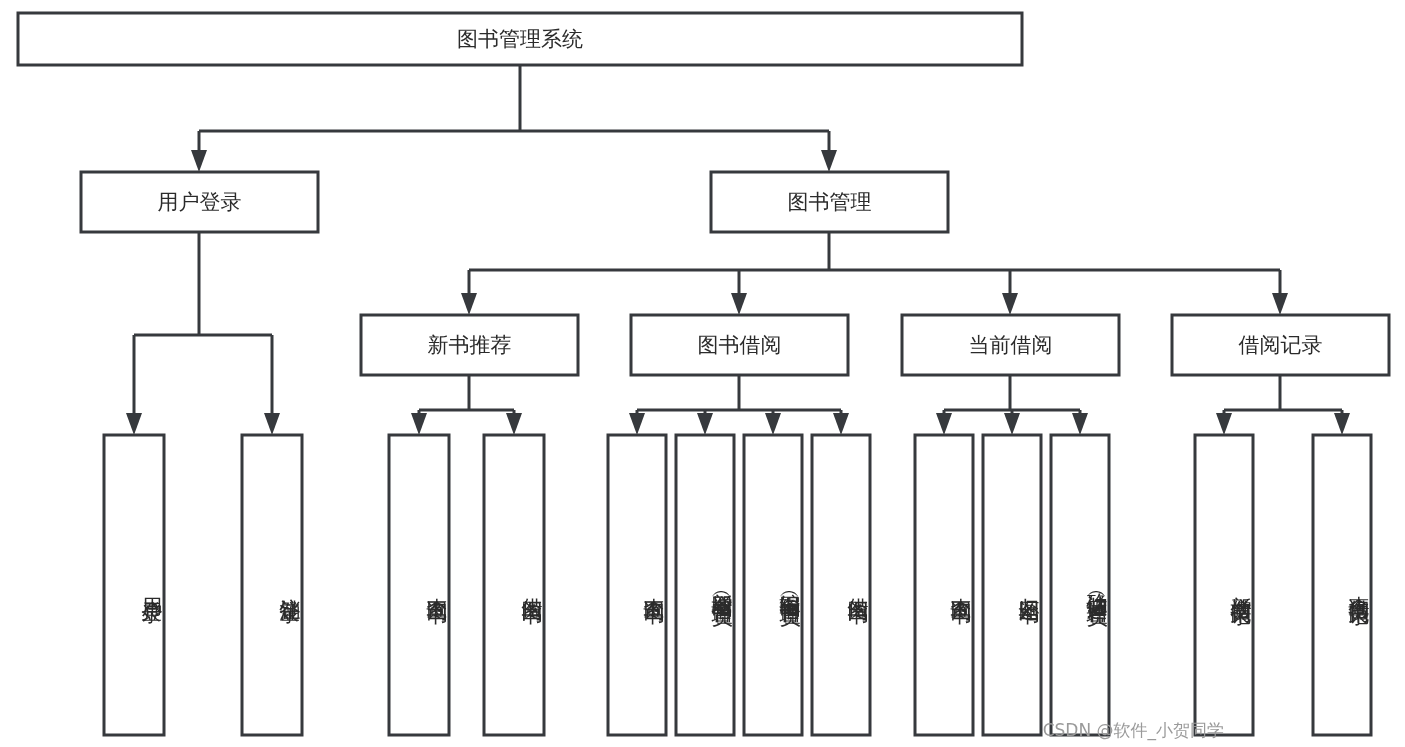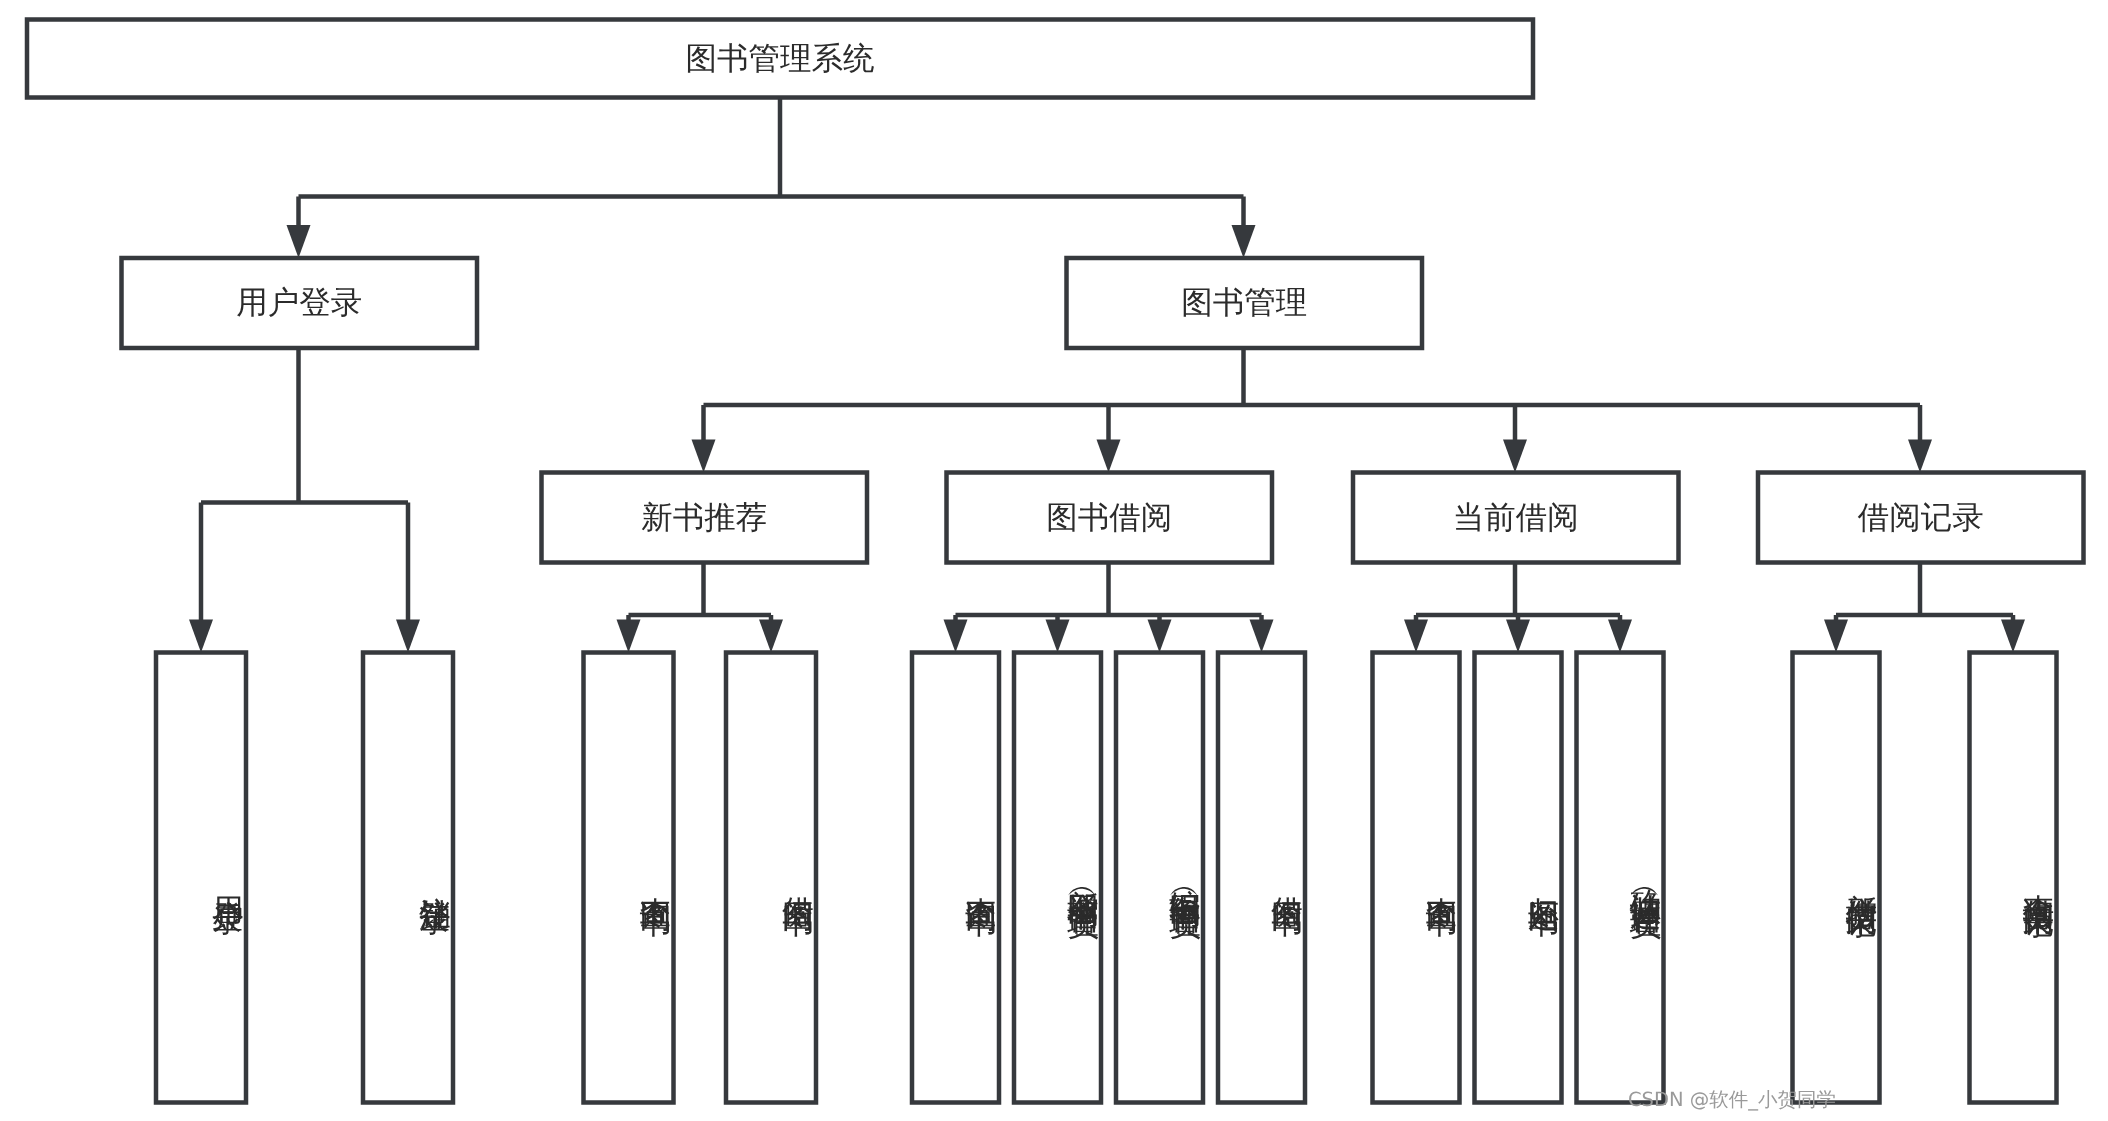--- a/index.html
+++ b/index.html
@@ -59,21 +59,21 @@
     align-items: flex-start;
     justify-content: center;
     white-space: nowrap;
     pointer-events: none;
   }
   .watermark {
     position: absolute;
     right: 10px;
     bottom: 5px;
     font-family: "DejaVu Sans", "Liberation Sans", sans-serif;
-    font-size: 13px;
+    font-size: 17px;
     color: #9a9a9a;
     white-space: nowrap;
   }
 </style>
 </head>
 <body>
 
 <div id="diagram-root">
 
   <svg id="flow" viewBox="0 0 1405 747">

